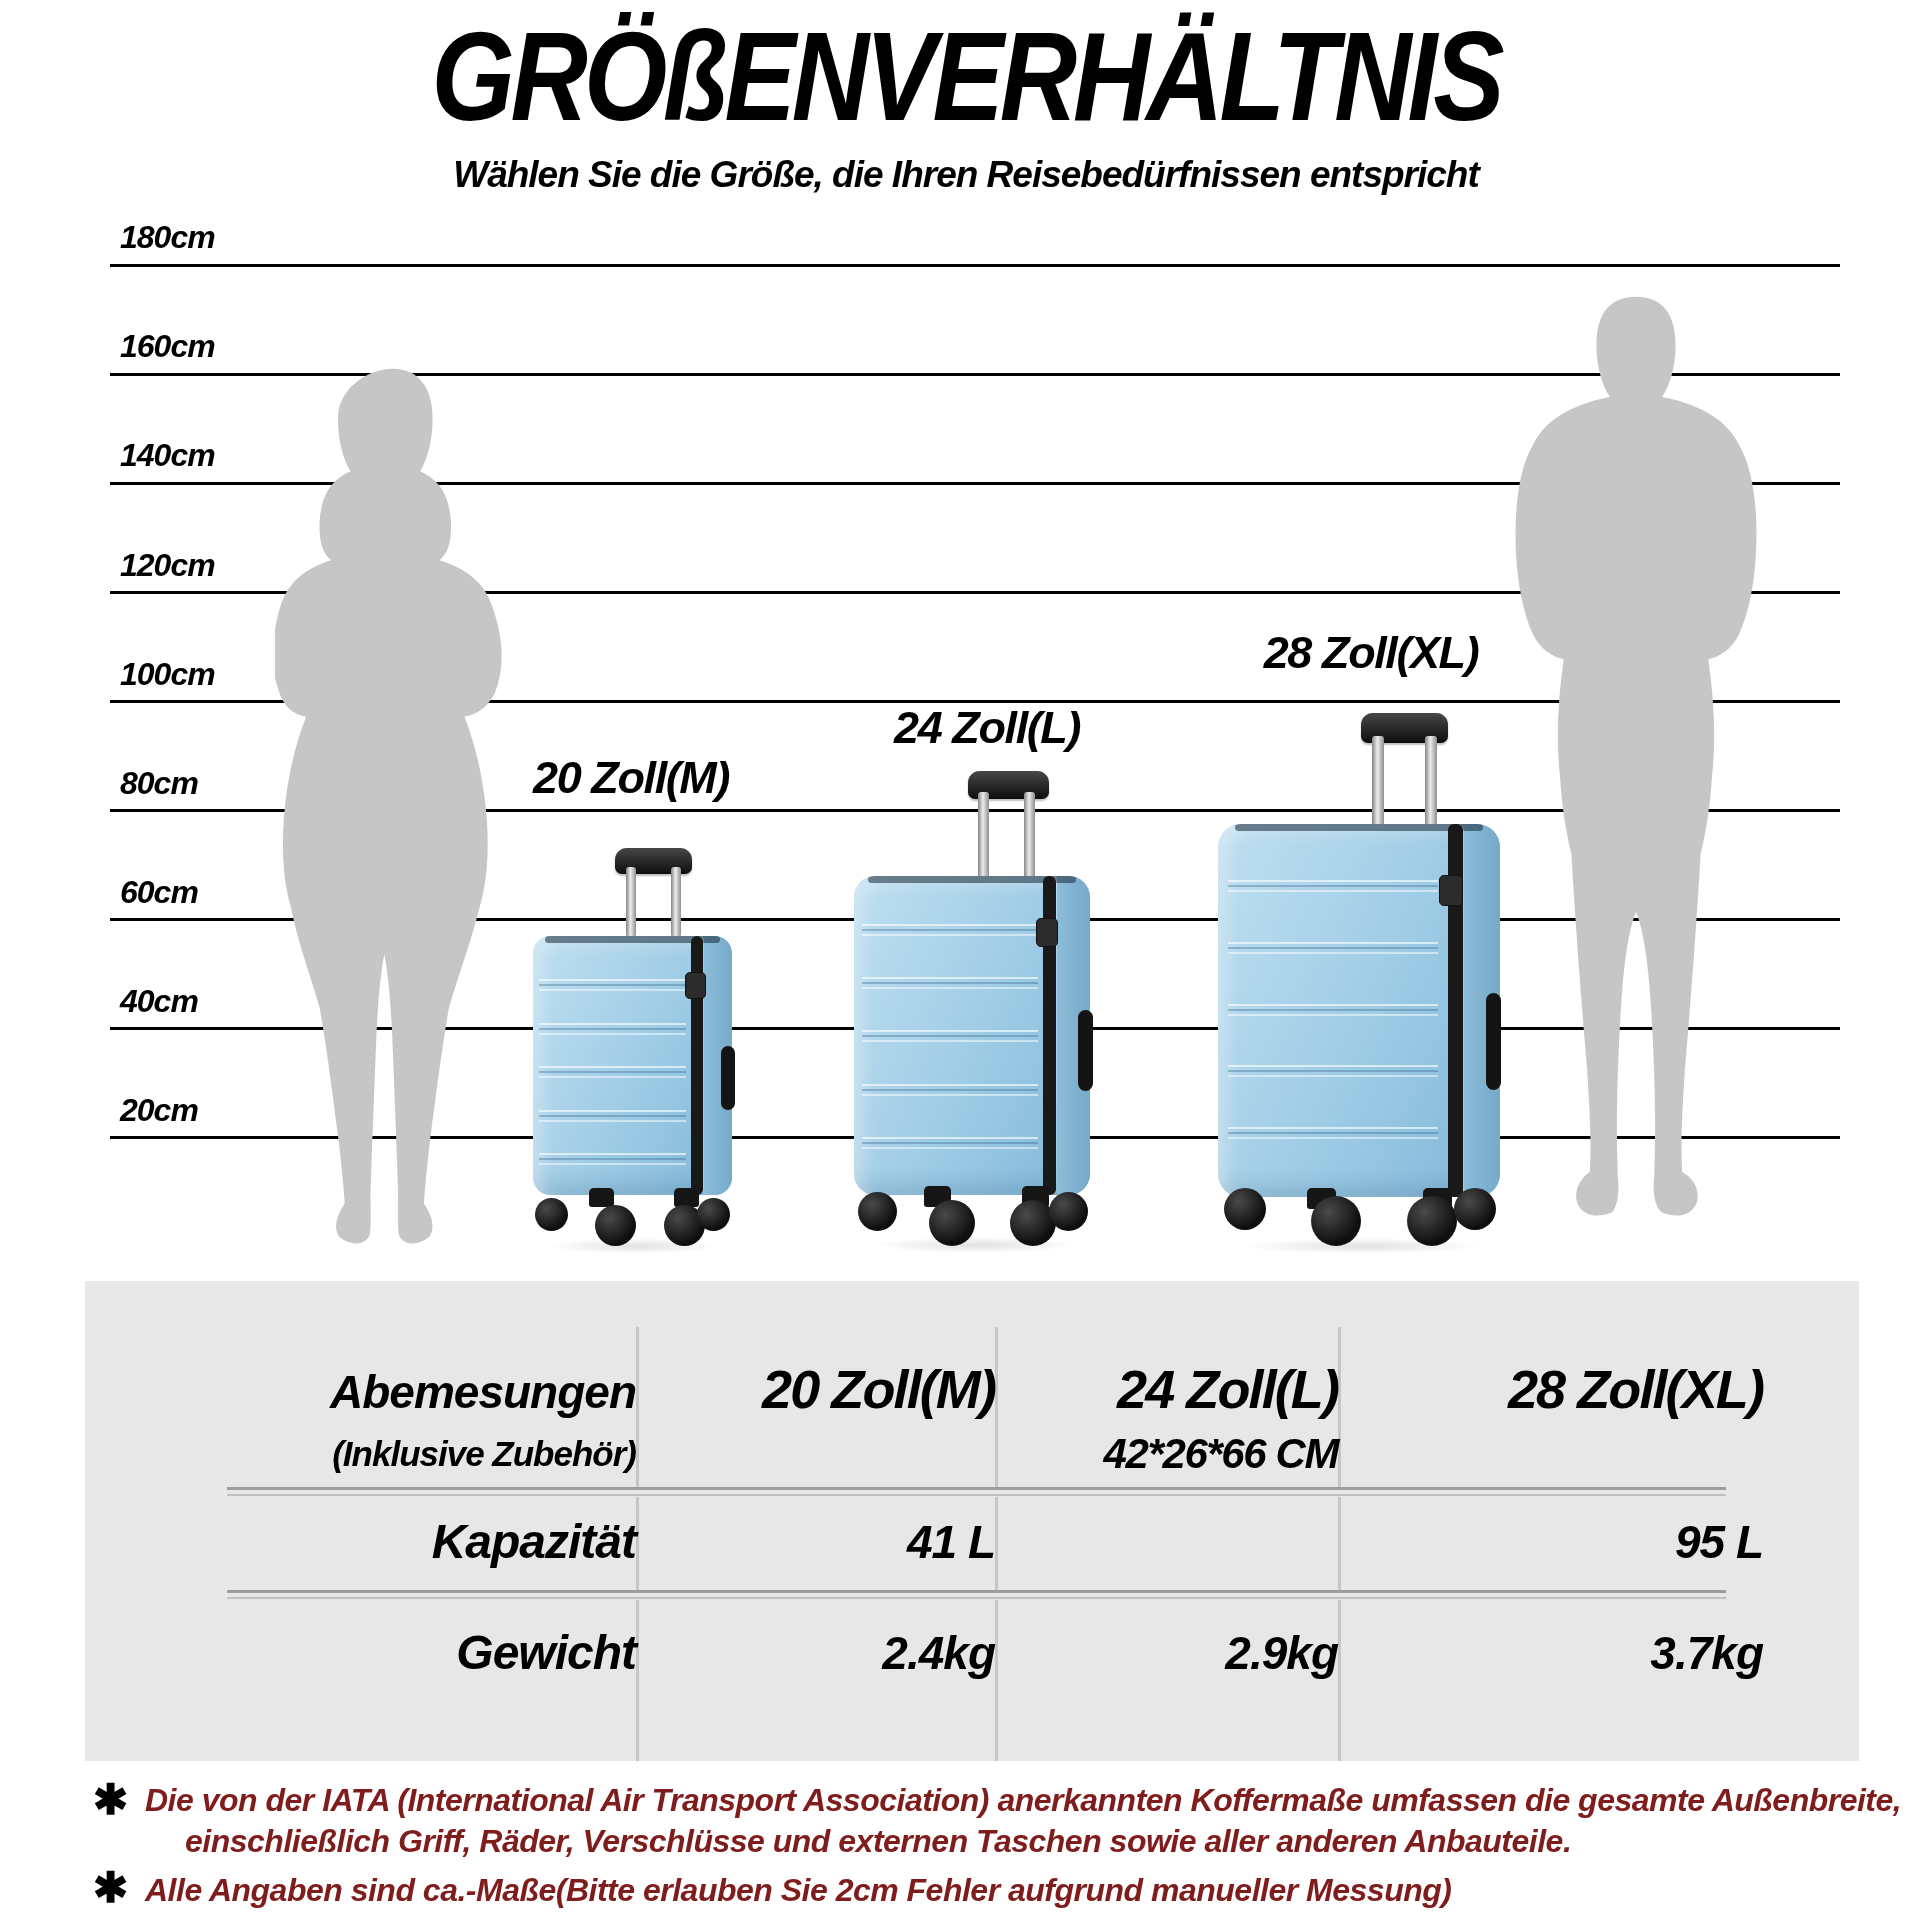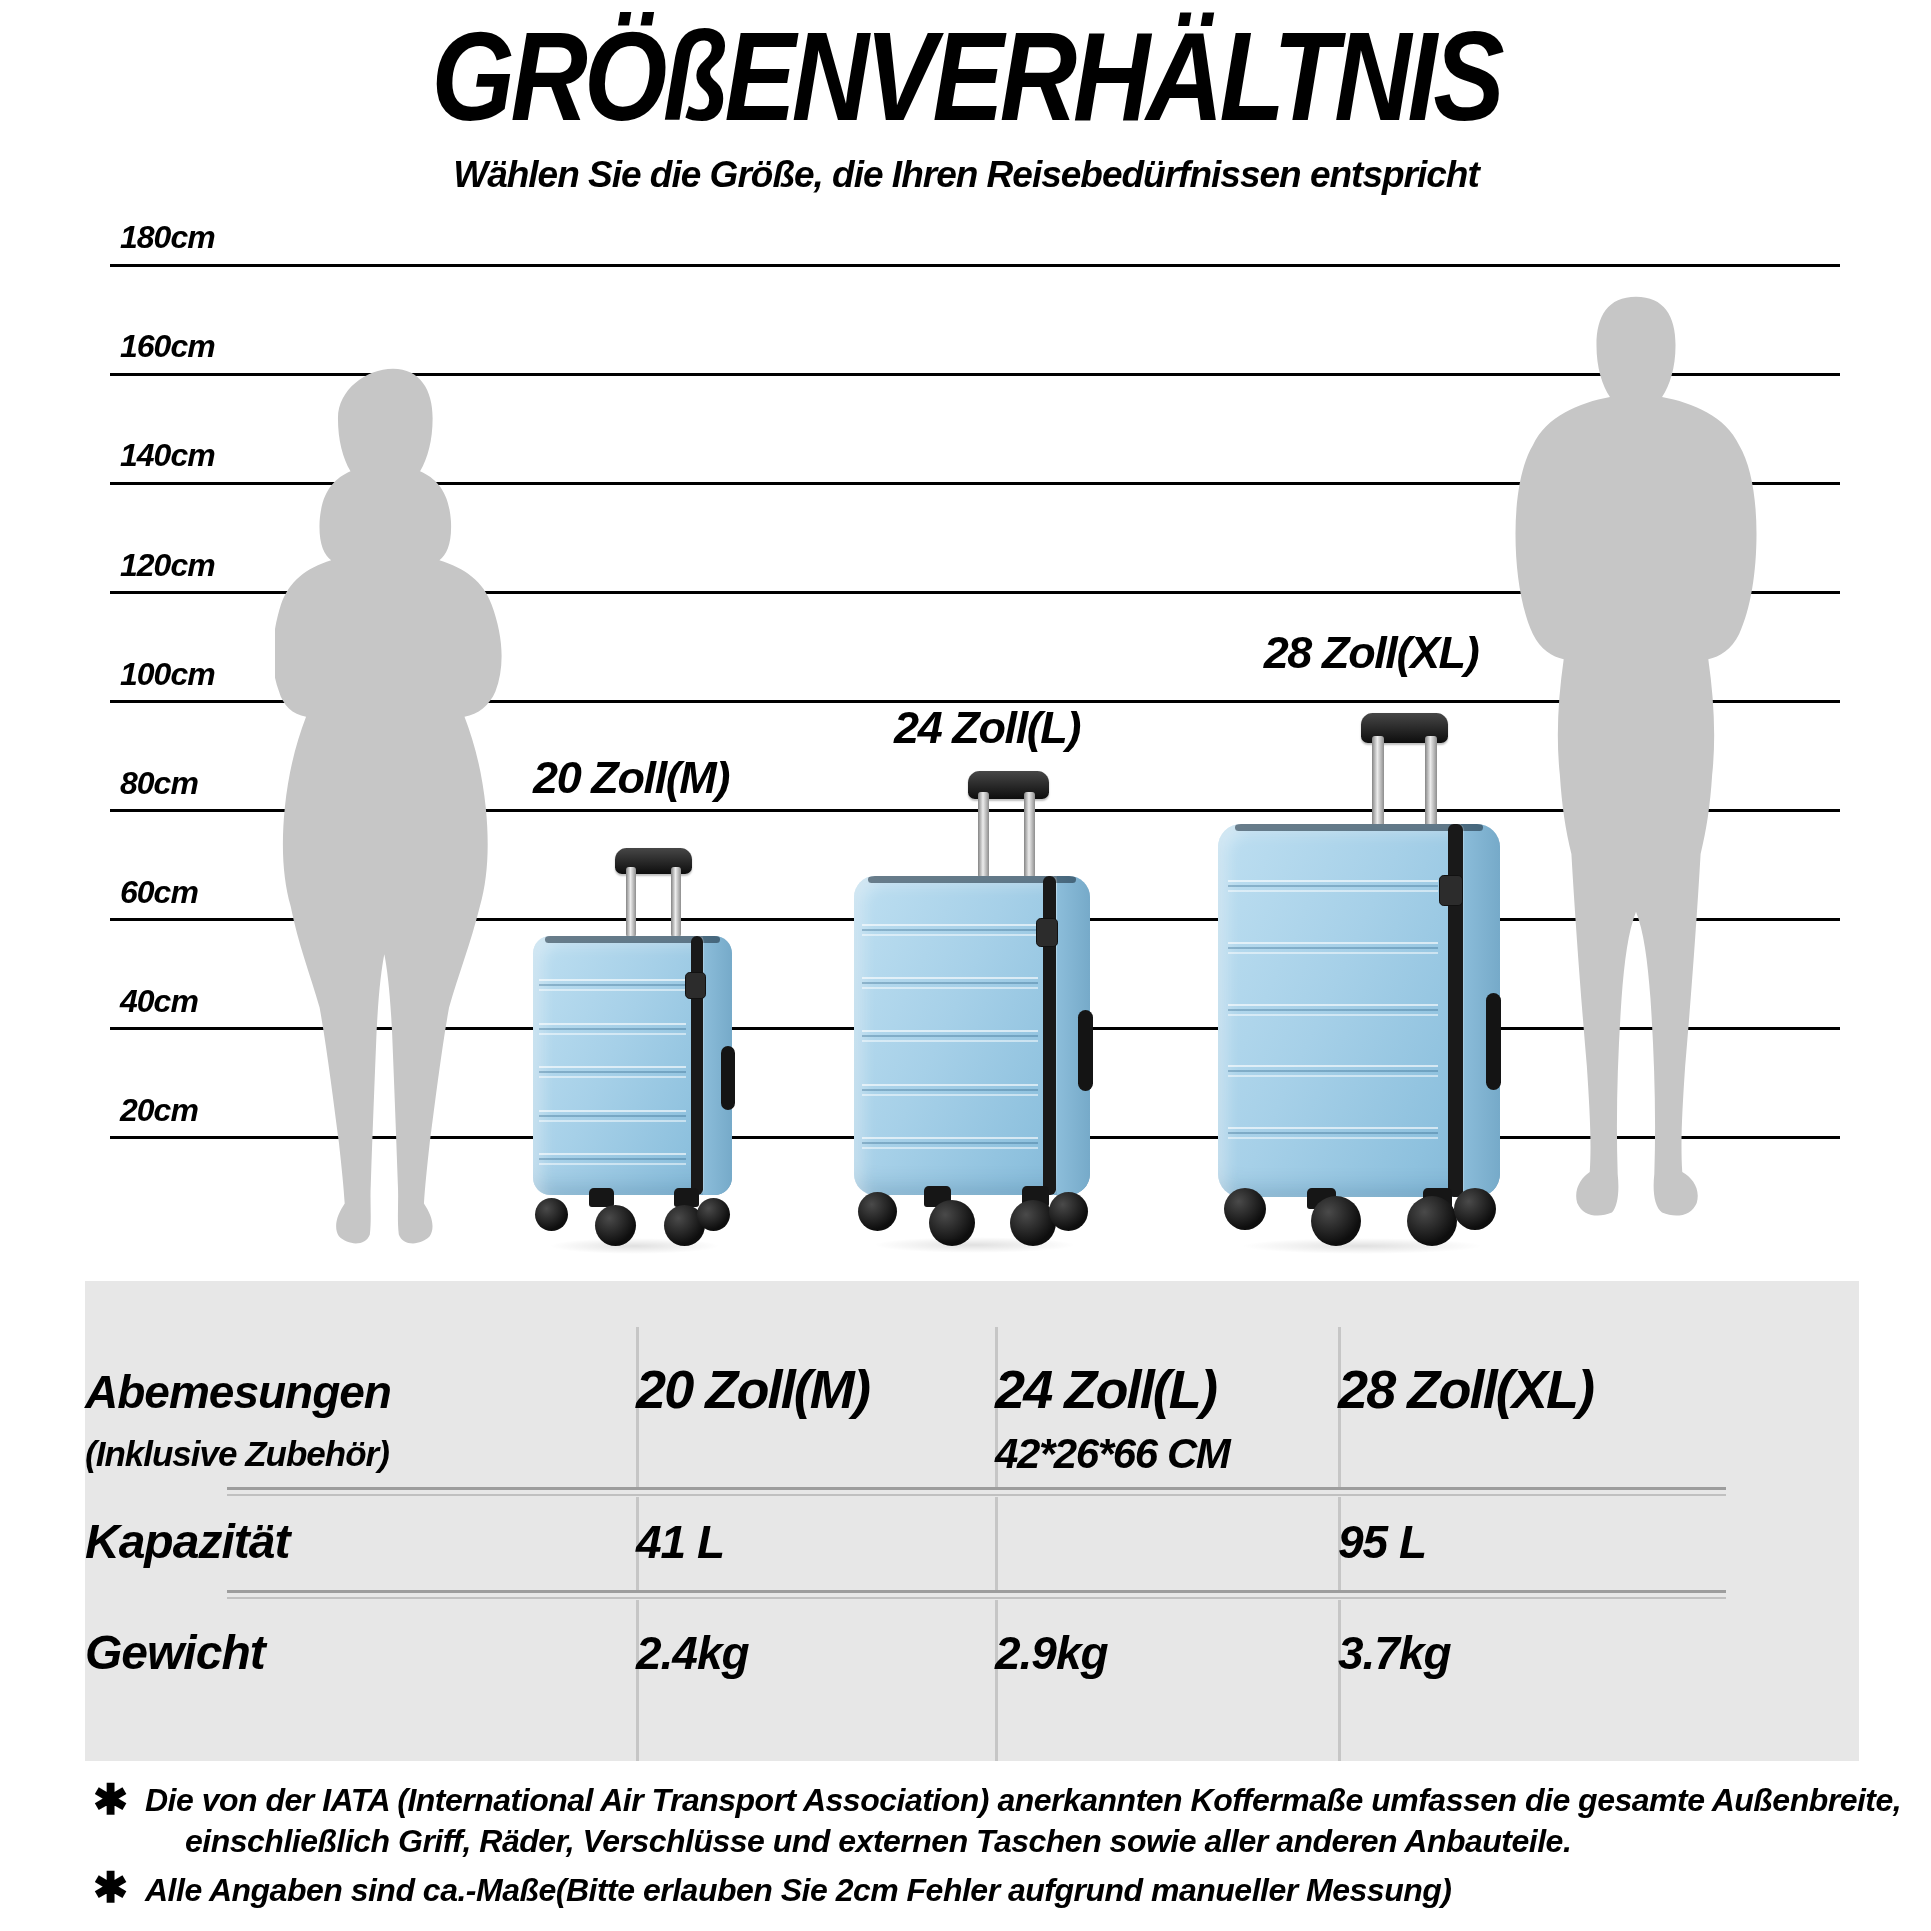--- a/index.html
+++ b/index.html
@@ -63,33 +63,33 @@
   .wheel { position:absolute; border-radius:50%; background:radial-gradient(circle at 35% 32%,#4a4a4a,#0e0e0e 68%); }
   .shadow { position:absolute; left:8%; width:86%; height:15.4px; bottom:-5.8px;
             background:radial-gradient(ellipse at center, rgba(0,0,0,.12), rgba(0,0,0,0) 70%); }
   
   .spec-box { position:absolute; left:85px; top:1281px; width:1774px; height:480px; background:#e7e7e7; z-index:5; }
   .vdiv { position:absolute; top:46px; height:434px; width:2.9px; background:#c6c6c6; }
   .vd1{left:551px}.vd2{left:910px}.vd3{left:1253px}
   .hdiv { position:absolute; left:142px; width:1499px; height:9.7px;
           background:linear-gradient(to bottom,#9d9d9d 0 2.9px,#e7e7e7 2.9px 6.8px,#c0c0c0 6.8px 8.7px,#e7e7e7 8.7px); }
   .hd1{top:206px}.hd2{top:309px}
-  .cell { position:absolute; text-align:left; white-space:nowrap; }
+  .cell { position:absolute; text-align:right; white-space:nowrap; }
   .c0{left:0;width:551px}.c1{left:551px;width:359px}.c2{left:910px;width:343px}.c3{left:1253px;width:425px}
   .th-title { top:74px;  height:68px; line-height:68px; font-size:54px; letter-spacing:-1.9px; }
   .th-sub   { top:146px; height:54px; line-height:54px; font-size:42px; letter-spacing:-1.4px; }
   .rh-title { top:80px;  height:62px; line-height:62px; font-size:46px; letter-spacing:-1px; }
   .rh-sub   { top:150px; height:46px; line-height:46px; font-size:35px; letter-spacing:-1px; }
   .row1 { top:227px; height:68px; line-height:68px; font-size:48px; letter-spacing:-1px; }
   .row2 { top:338px; height:68px; line-height:68px; font-size:48px; letter-spacing:-1px; }
   .val { font-size:46px; }
   
   .fn-star { position:absolute; font-size:42px; font-style:normal; color:#000; z-index:6; line-height:42px; }
   .fs1{left:93px;top:1779px}.fs2{left:93px;top:1867px}
-  .fn-text { position:absolute; font-size:32px; letter-spacing:-0.5px; color:#000000; white-space:nowrap; z-index:6; line-height:39px; }
+  .fn-text { position:absolute; font-size:32px; letter-spacing:-0.5px; color:#7f1d1d; white-space:nowrap; z-index:6; line-height:39px; }
   .ft1{left:145px;top:1781px}.ft2{left:185px;top:1822px}.ft3{left:145px;top:1871px}
 </style>
 </head>
 <body>
 
 <div id="canvas">
 
   <div class="title">GRÖßENVERHÄLTNIS</div>
   <div class="subtitle">Wählen Sie die Größe, die Ihren Reisebedürfnissen entspricht</div>
 

